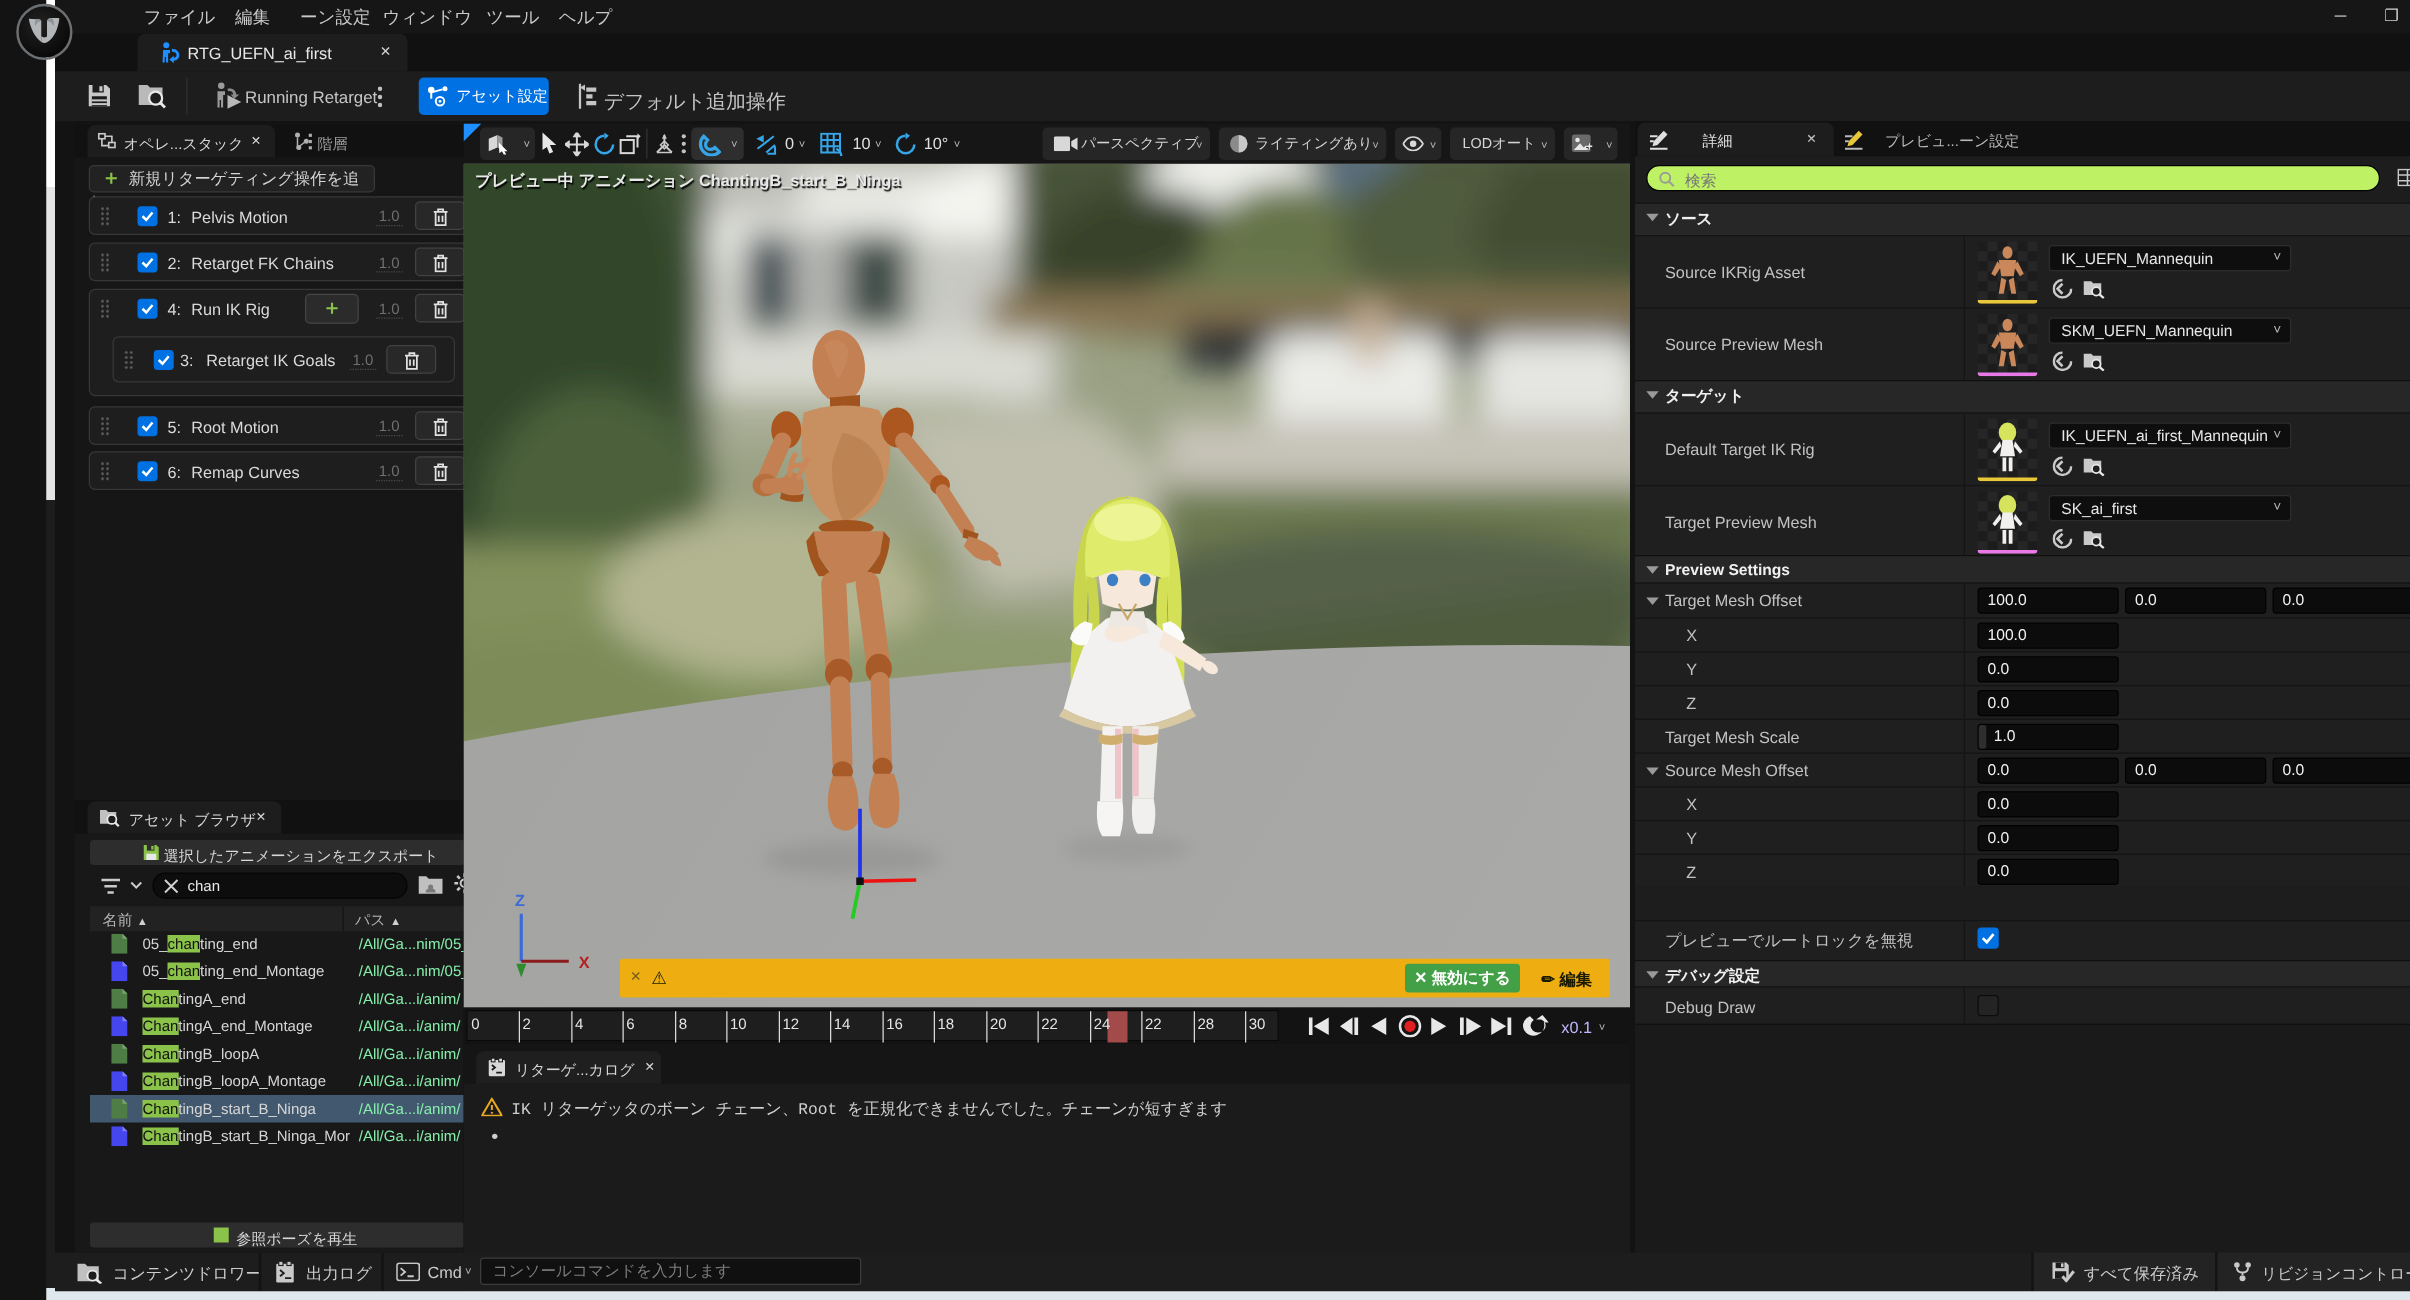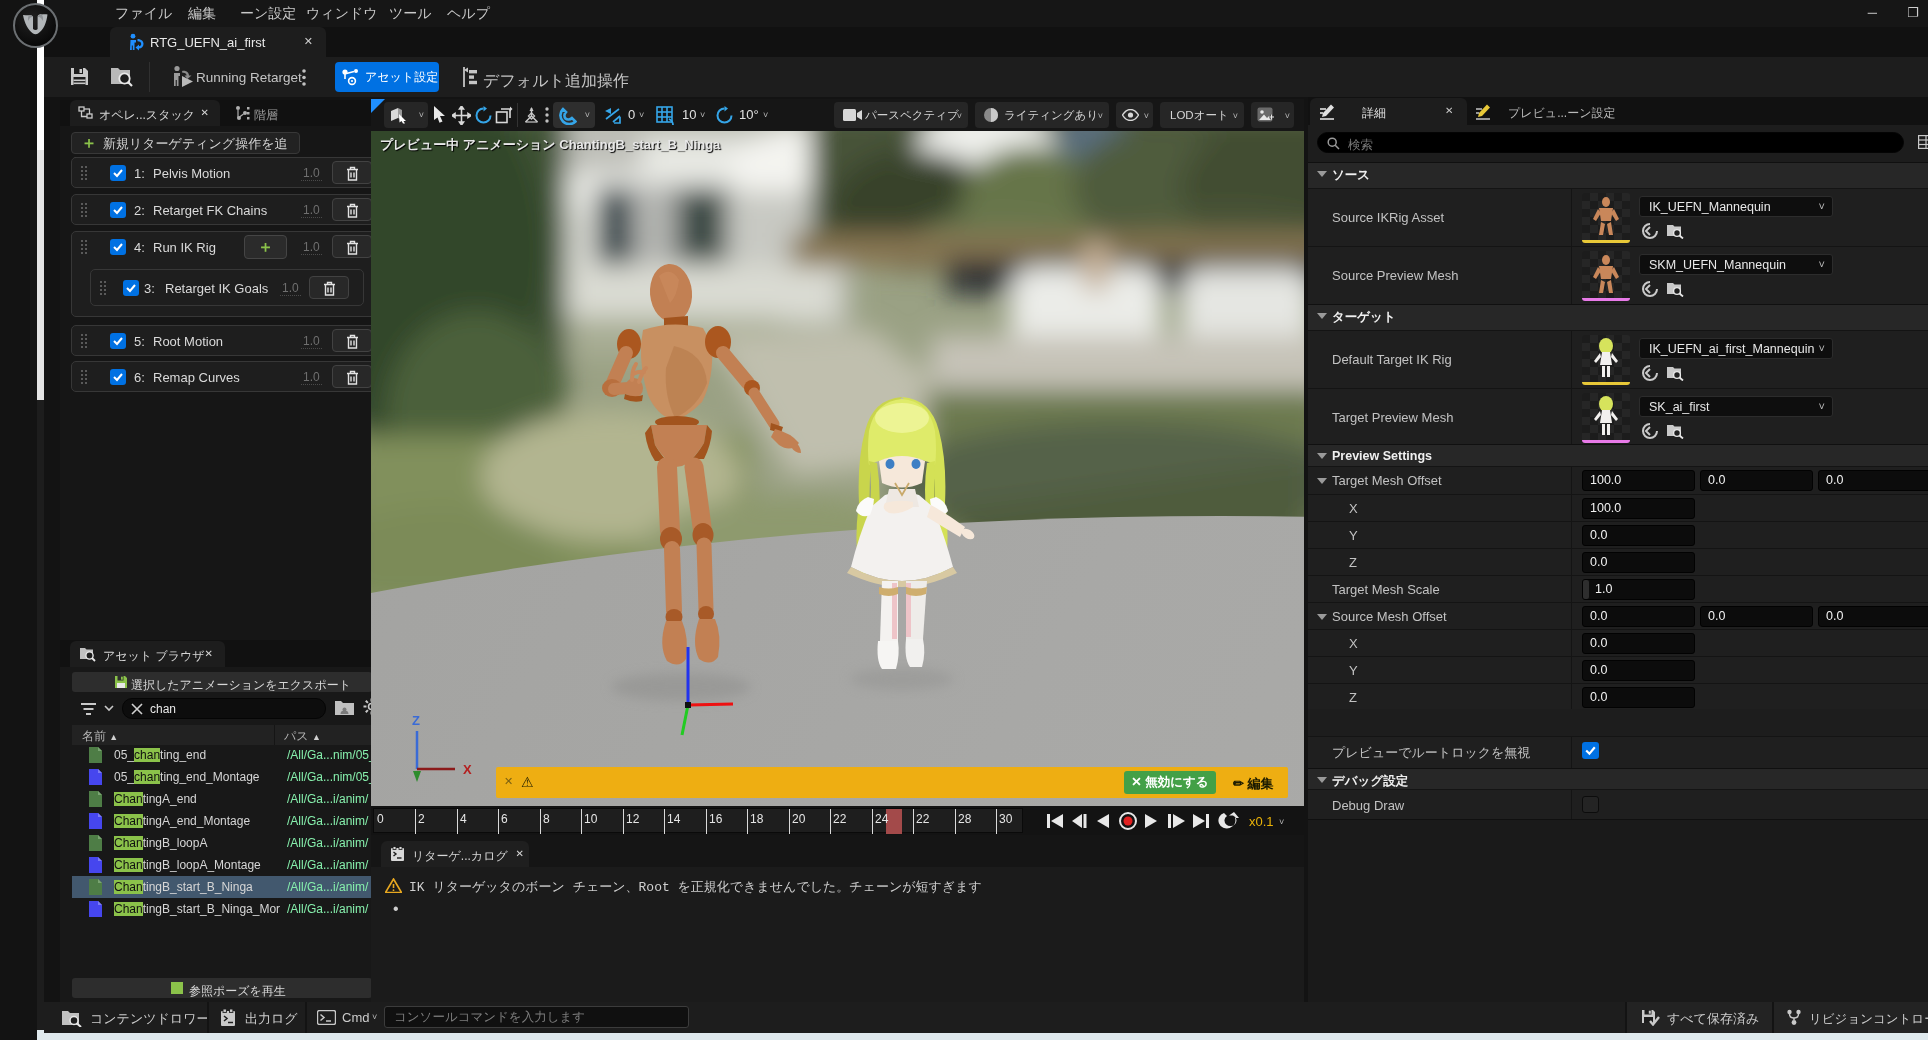--- a/index.html
+++ b/index.html
@@ -83,21 +83,21 @@
 #logpanel { position:absolute; left:0; top:738px; width:933px; height:264px; background:#151515; }
 #logtab { position:absolute; left:10px; top:6px; width:148px; height:26px; background:#1f1f1f;
   border-radius:6px 6px 0 0; color:#d6d6d6; font-size:12px; }
 #logbody { position:absolute; left:0; top:32px; width:933px; height:232px; background:#1b1b1b; }
 .logline { position:absolute; left:14px; color:#cfcfcf; font-size:13px; font-family:"Liberation Mono",monospace; }
 
 #dtabs { position:absolute; left:0; top:0px; width:657px; height:28px; background:#111111; }
 #dtab1 { position:absolute; left:2px; top:1px; width:157px; height:27px; background:#1d1d1d;
   border-radius:6px 6px 0 0; color:#e0e0e0; font-size:12px; }
 #dbody { position:absolute; left:0; top:28px; width:657px; height:877px; background:#1d1d1d; }
-#dsearch { position:absolute; left:9px; top:7px; width:587px; height:21px; background:#000000;
+#dsearch { position:absolute; left:9px; top:7px; width:587px; height:21px; background:#bef264;
   border:1px solid #040404; border-radius:11px; }
 .sechead { position:absolute; left:0; width:657px; height:26px; background:#272727; color:#f0f0f0;
   font-size:12.5px; font-weight:bold; border-top:1px solid #101010; }
 .sechead .tri { position:absolute; left:9px; top:8px; width:0; height:0;
   border-left:5px solid transparent; border-right:5px solid transparent; border-top:6px solid #9a9a9a; }
 .sechead .sctxt { position:absolute; left:24px; top:4px; }
 .prow { position:absolute; left:0; width:657px; background:#1f1f1f; border-top:1px solid #141414; }
 .plabel { position:absolute; left:24px; color:#c2c2c2; font-size:13px; }
 .pdivider { position:absolute; top:0; left:263px; width:1px; height:100%; background:#141414; }
 .pinput { position:absolute; height:21px; background:#0c0c0c; border:1px solid #020202; border-radius:3px;
@@ -774,21 +774,21 @@
           <circle cx="81" cy="9" r="8" fill="none" stroke="#e8e8e8" stroke-width="2"></circle>
           <circle cx="81" cy="9" r="4.5" fill="#e02020"></circle>
           <path d="M98 2 L110 9 L98 16 Z"></path>
           <rect x="121" y="2" width="3" height="14"></rect>
             <path d="M126 2 L138 9 L126 16 Z"></path>
           <path d="M146 2 L158 9 L146 16 Z"></path>
             <rect x="159" y="2" width="3" height="14"></rect>
           <path d="M180 4 a 6 5.5 0 1 0 6 -0.5 l -4 0 l 5 -3.5 l 5 6 l -4 0 a 8.5 8 0 1 1 -11 -5 Z" fill="#e8e8e8"></path>
         </g>
       </svg>
-      <span style="position:absolute;left:878px;top:8px;color:#eab308;font-size:13px">x0.1</span>
+      <span style="position:absolute;left:878px;top:8px;color:#c4b5fd;font-size:13px">x0.1</span>
       <span style="position:absolute;left:908px;top:11px;color:#bbb;font-size:9px">˅</span>
     </div>
     <div id="logpanel">
       <div id="logtab">
         <svg style="position:absolute;left:9px;top:5px" width="15" height="16" viewBox="0 0 15 16">
           <rect x="1" y="2" width="13" height="13" rx="1" fill="#d8d8d8"></rect>
           <rect x="3" y="0.5" width="3" height="3" fill="#d8d8d8" stroke="#151515" stroke-width="0.8"></rect>
           <rect x="9" y="0.5" width="3" height="3" fill="#d8d8d8" stroke="#151515" stroke-width="0.8"></rect>
           <path d="M3.5 6 L6 8 L3.5 10" fill="none" stroke="#1a1a1a" stroke-width="1.4"></path>
           <line x1="7" y1="12" x2="11.5" y2="12" stroke="#1a1a1a" stroke-width="1.4"></line>

